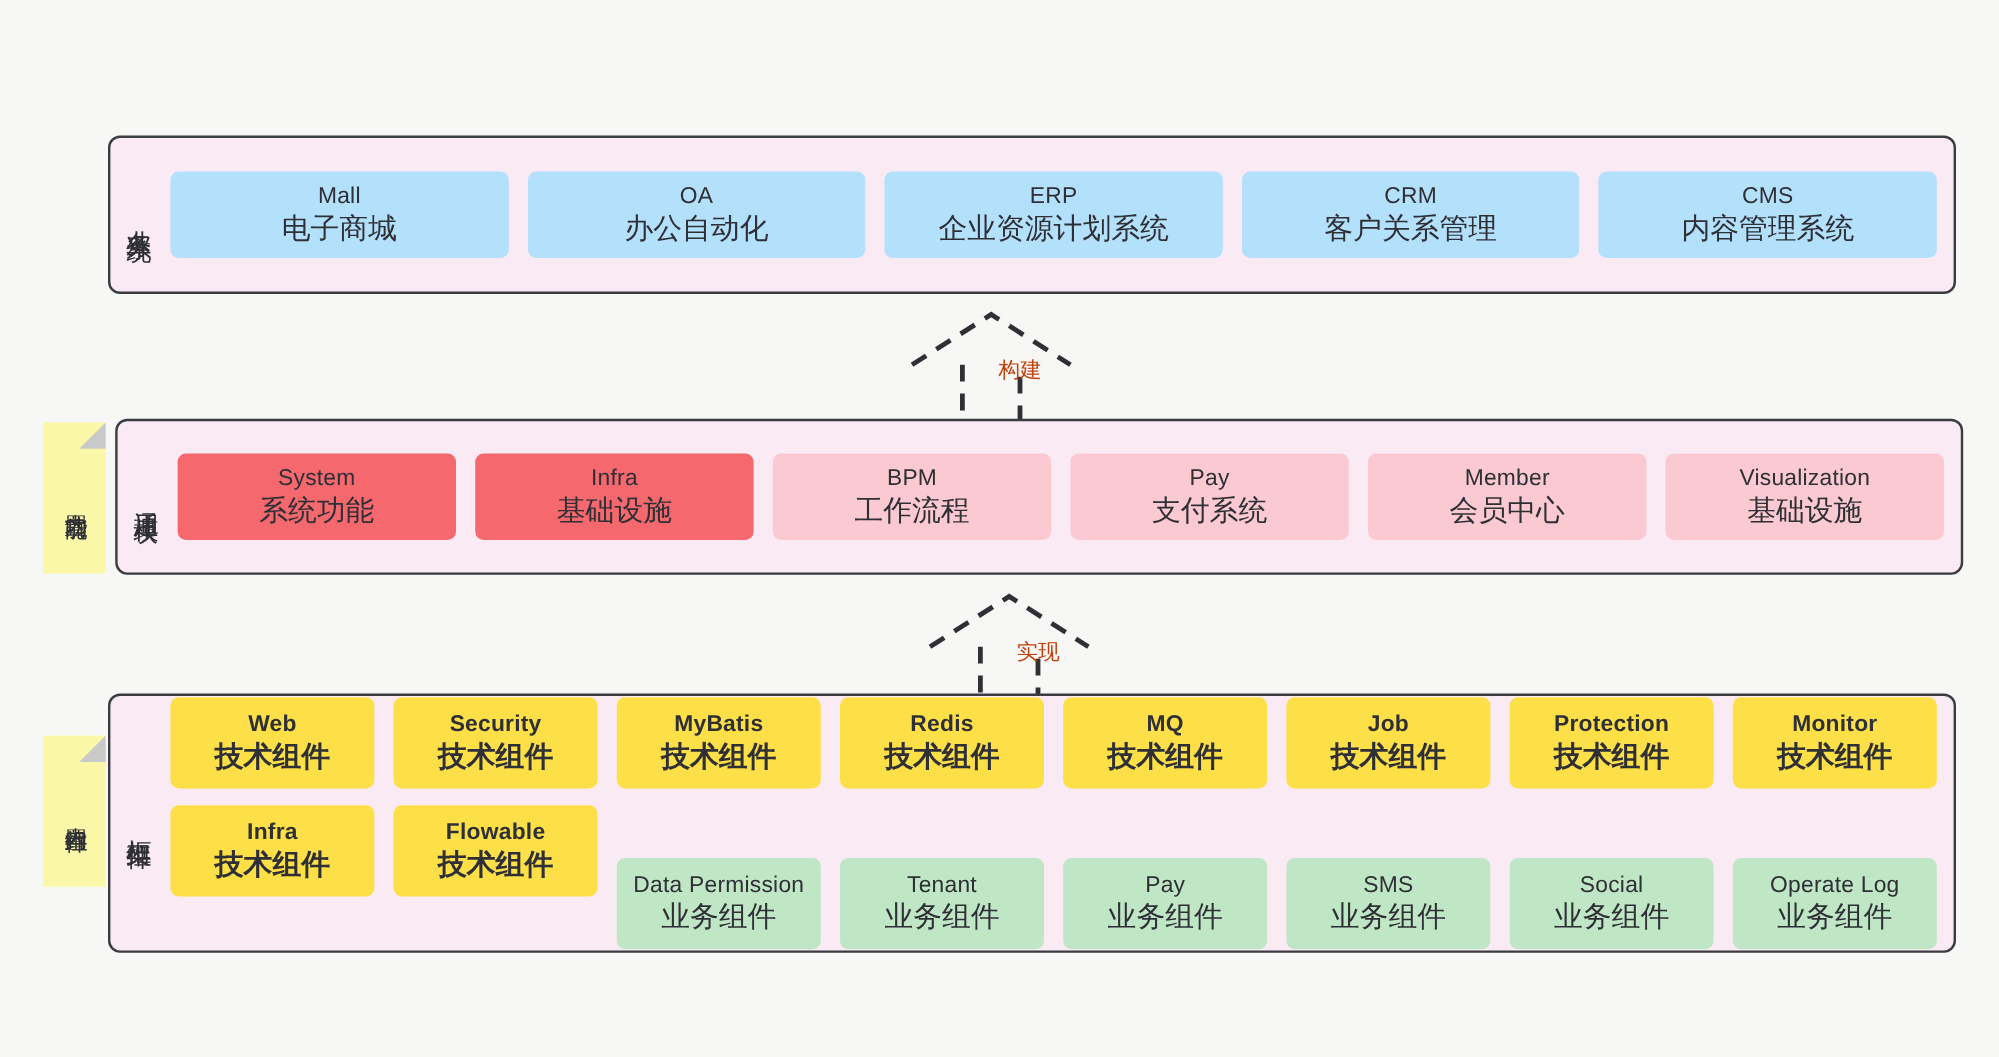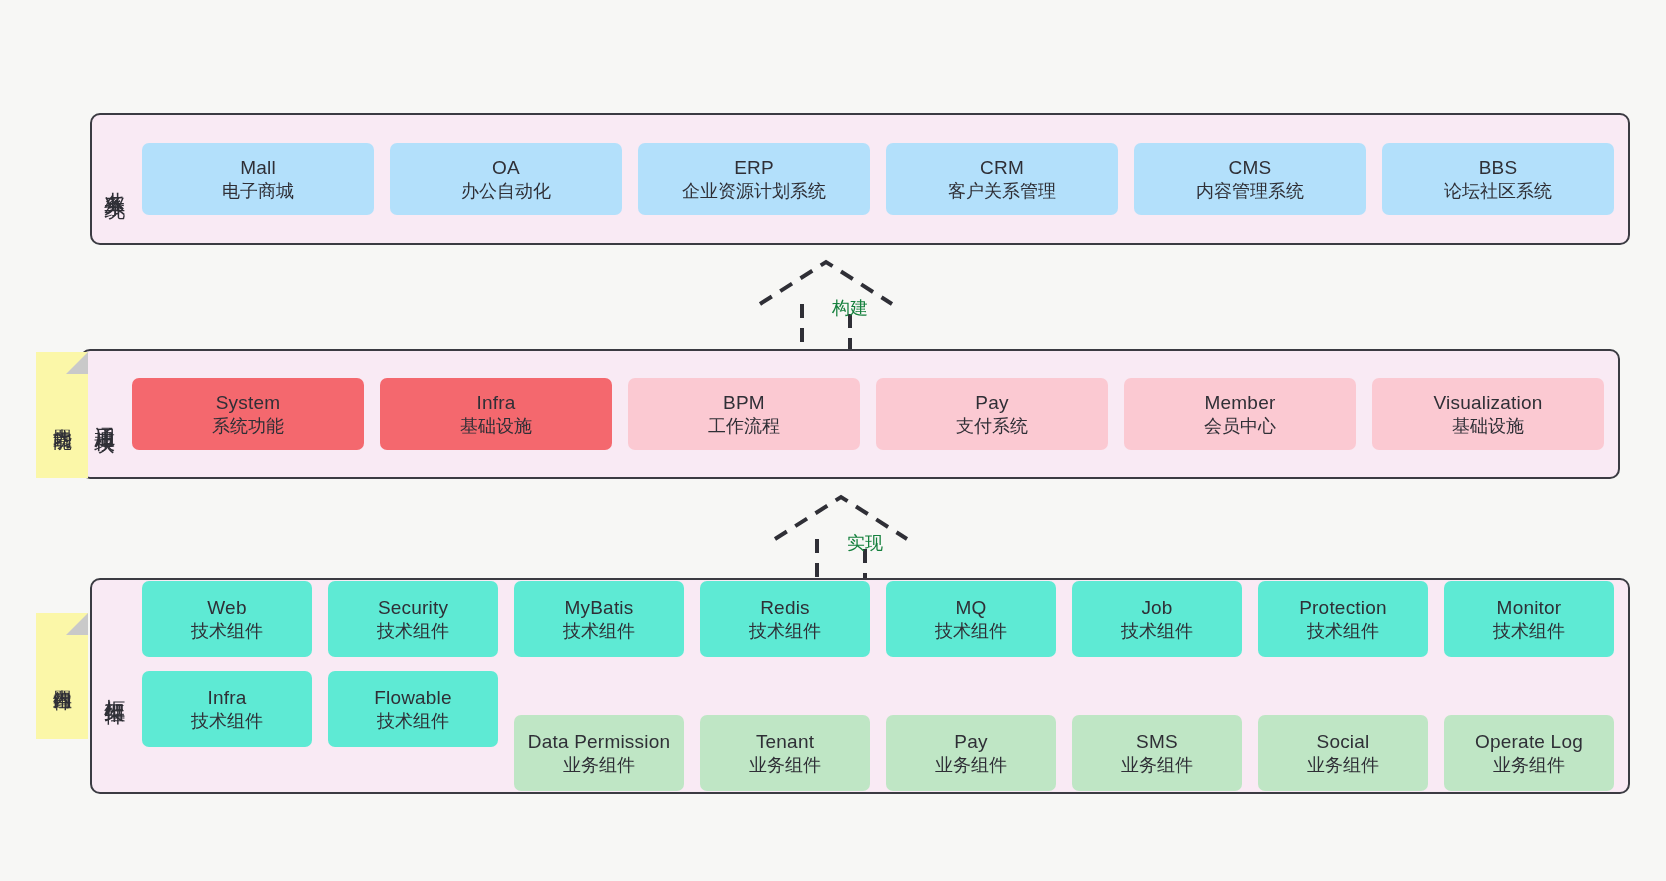--- a/index.html
+++ b/index.html
@@ -76,33 +76,33 @@
     text-align: center;
     color: #2f2f36;
     line-height: 1.24;
     padding: 21px 4px;
   }
   .card .t1 {
     font-size: 19px;
     letter-spacing: .2px;
   }
   .card .t2 {
-    font-size: 18px;
+    font-size: 24px;
   }
 
   
   .c-blue       { background: #b3e0fb; }
   .c-red        { background: #f4686e; }
   .c-pink       { background: #fbc9d2; }
-  .c-green      { background: #5eead4; }
+  .c-green      { background: #fde047; font-weight: bold; }
   .c-lightgreen { background: #bfe6c5; margin-top: 44px; }
 
   
   #layer-business  { left: 90px;  top: 113px; width: 1540px; height: 132px; }
-  #layer-common    { left: 80px;  top: 349px; width: 1540px; height: 130px; }
+  #layer-common    { left: 96px;  top: 349px; width: 1540px; height: 130px; }
   #layer-framework { left: 90px;  top: 578px; width: 1540px; height: 216px; }
 
   #layer-business  .card { height: 72px; }
   #layer-common    .card { height: 72px; }
   #layer-framework .card { height: 76px; }
 
   
   .note {
     position: absolute;
     box-sizing: border-box;
@@ -142,21 +142,21 @@
 
   .connector svg { display: block; overflow: visible; }
 
   .connector-label {
     position: absolute;
     left: 62px;
     top: 44px;
     width: 96px;
     text-align: center;
     font-size: 18px;
-    color: #15803d;
+    color: #c2410c;
     background: transparent;
     user-select: none;
   }
 </style>
 </head>
 <body>
 
 <div class="canvas">
 
   <div class="layer" id="layer-business">
@@ -175,24 +175,20 @@
           <span class="t1">ERP</span>
           <span class="t2">企业资源计划系统</span>
         </div>
         <div class="card c-blue">
           <span class="t1">CRM</span>
           <span class="t2">客户关系管理</span>
         </div>
         <div class="card c-blue">
           <span class="t1">CMS</span>
           <span class="t2">内容管理系统</span>
-        </div>
-        <div class="card c-blue">
-          <span class="t1">BBS</span>
-          <span class="t2">论坛社区系统</span>
         </div>
       </div>
     </div>
   </div>
 
   <div class="connector" id="connector-build">
     <svg width="220" height="104" viewBox="0 0 220 104" fill="none">
       <path d="M20 52 L86 10 L152 52" stroke="#2f2f36" stroke-width="4" stroke-dasharray="14 10" fill="none"></path>
       <path d="M62 52 L62 100 L110 100 L110 52" stroke="#2f2f36" stroke-width="4" stroke-dasharray="14 10" fill="none"></path>
     </svg>

